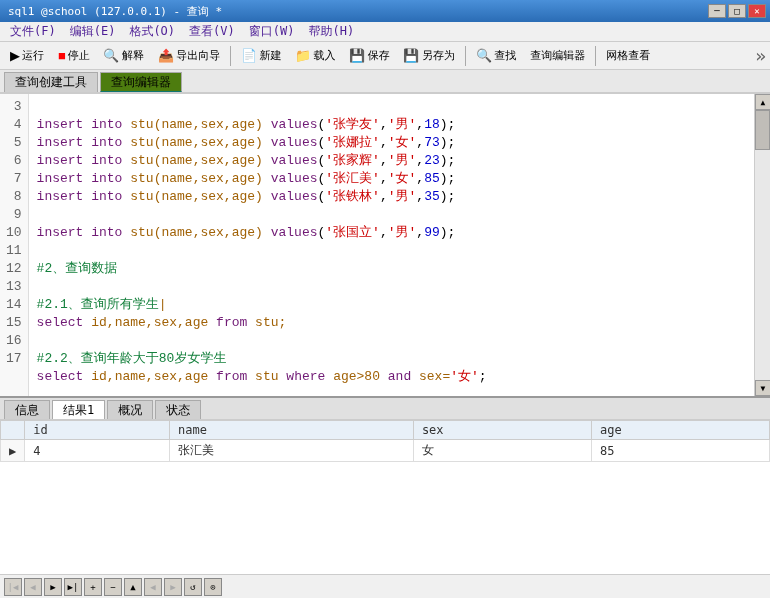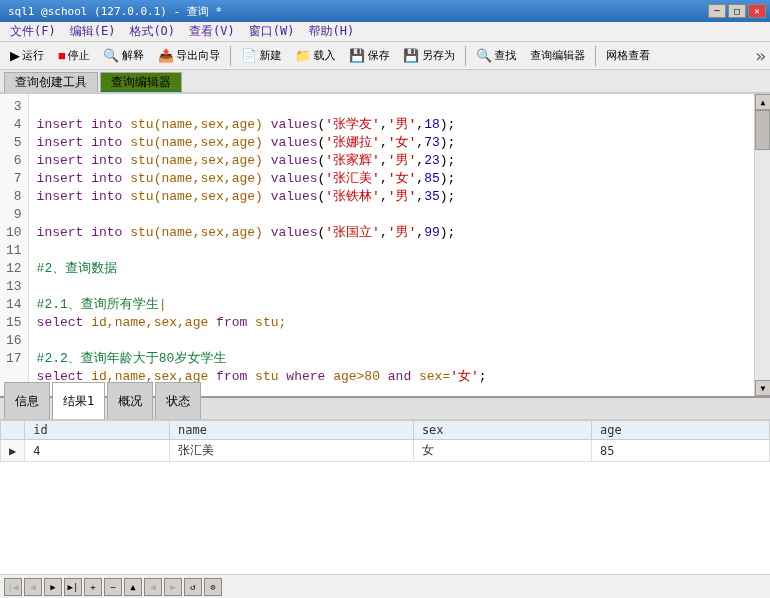--- a/index.html
+++ b/index.html
@@ -164,21 +164,21 @@
     }
     .result-tab-bar {
       background: #e0e0e0;
       display: flex;
       align-items: flex-end;
       padding: 2px 4px 0;
       border-bottom: 1px solid #ccc;
       height: 22px;
     }
     .result-tab {
-      padding: 18px 10px;
+      padding: 9px 10px;
       background: #d0d0d0;
       border: 1px solid #aaa;
       border-bottom: none;
       margin-right: 2px;
       cursor: pointer;
       font-size: 12px;
       height: 18px;
       display: flex; align-items: center;
     }
     .result-tab.active {

